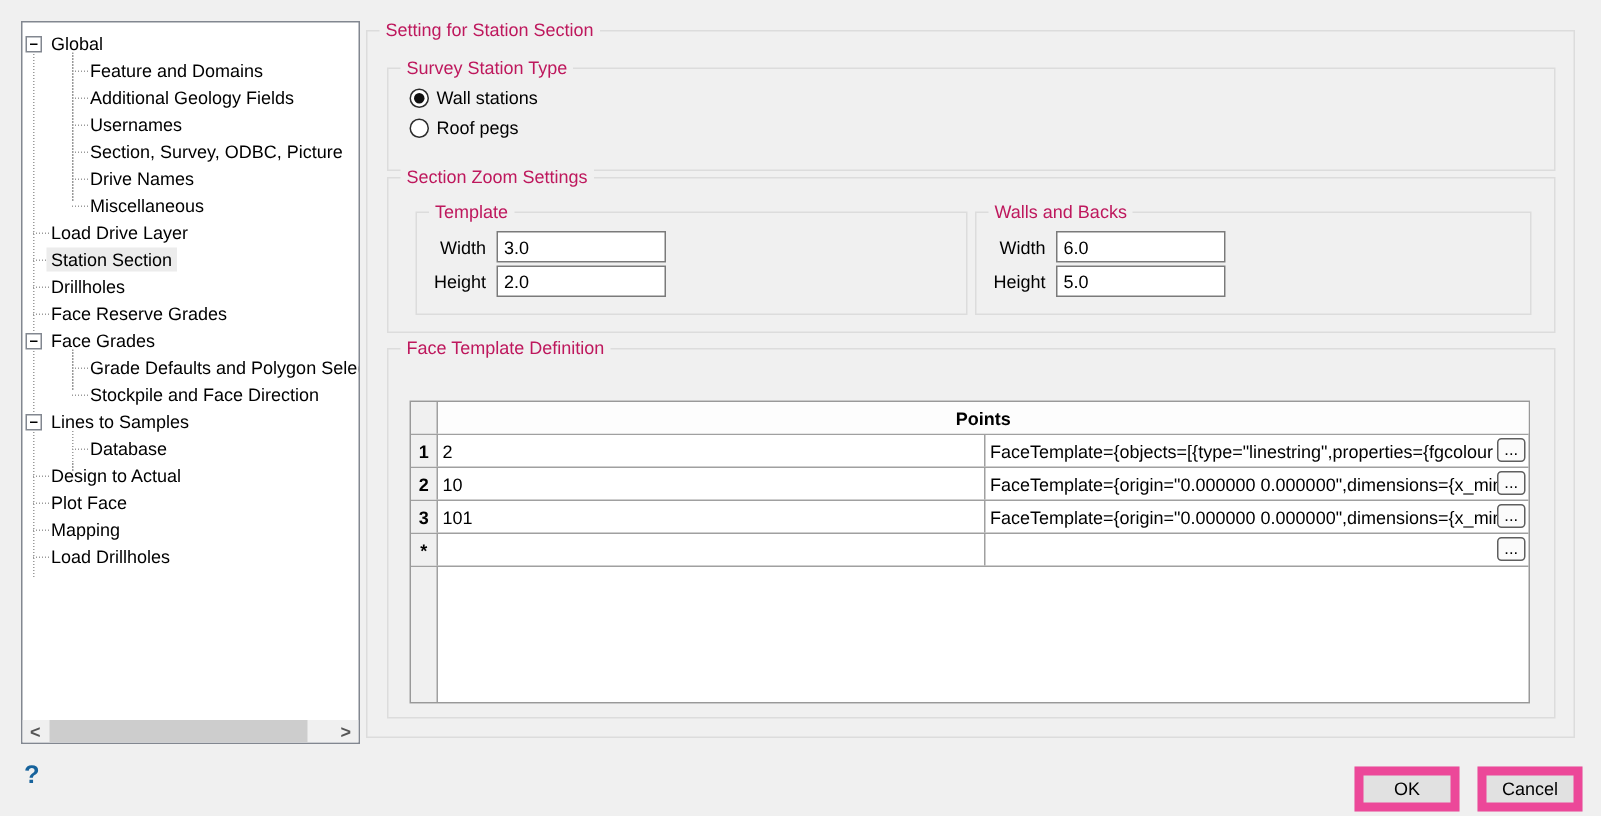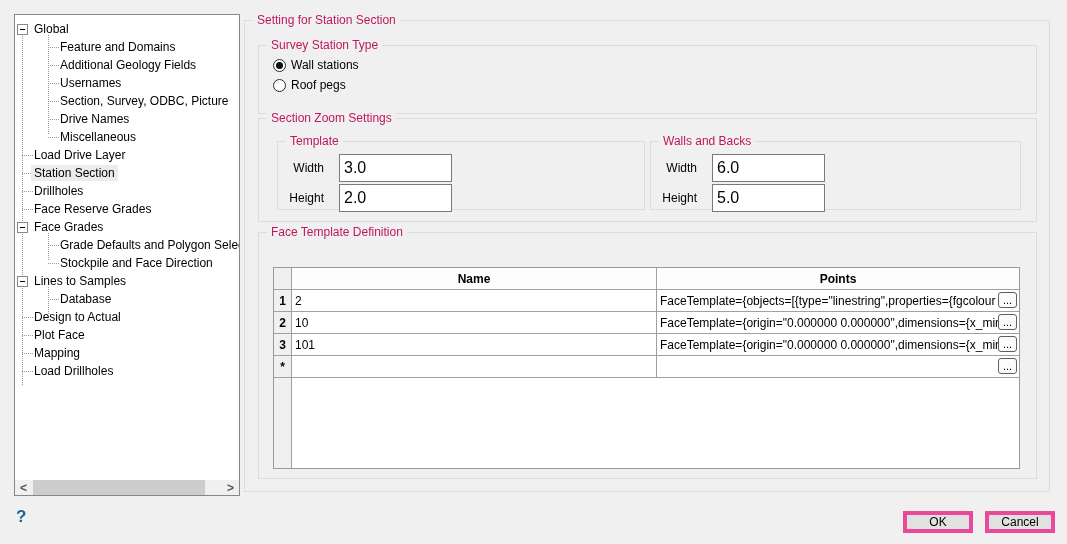--- a/index.html
+++ b/index.html
@@ -52,25 +52,25 @@
   #gbWalls    { left:391px; top:22px; width:371px; height:69px; }
 
   
   .radioRow { position:absolute; left:14px; height:16px; display:flex; align-items:center; }
   .radio { position:relative; width:13px; height:13px; border:1px solid #2b2b2b;
     border-radius:50%; background:#fff; margin-right:5px; flex:0 0 auto; }
   .radio.on::after { content:""; position:absolute; left:2px; top:2px; right:2px; bottom:2px;
     background:#101010; border-radius:50%; }
 
   
-  .sizeRow { display:flex; align-items:center; margin-top:2px;gap:8px; }
+  .sizeRow { display:flex; align-items:center; margin-top:2px; }
   .sizeRow.first { margin-top:12px; }
   .sizeLabel { width:46px; text-align:right; margin-right:7px; }
-  .sizeInput { width:113px; height:28px; border:1px solid #7a7a7a; background:#fff;
-    font-family:"Liberation Sans", sans-serif; font-size:16px; padding:0 4px; }
+  .sizeInput { width:113px; height:21px; border:1px solid #7a7a7a; background:#fff;
+    font-family:"Liberation Sans", sans-serif; font-size:12px; padding:0 4px; }
 
   
   #grid { position:absolute; left:14px; top:34px; width:747px; height:202px;
     background:#fff; border:1px solid #999; }
   #gridStrip { position:absolute; left:0; top:0; bottom:0; width:18px;
     background:#f0f0f0; border-right:1px solid #a0a0a0; }
   .grow { position:relative; display:flex; height:22px; border-bottom:1px solid #a0a0a0; }
   .grow .rowhead { width:18px; flex:0 0 auto; background:#f0f0f0; border-right:1px solid #a0a0a0;
     display:flex; align-items:center; justify-content:center; font-weight:bold; }
   .grow .cName { width:365px; flex:0 0 auto; border-right:1px solid #a0a0a0;
@@ -84,22 +84,22 @@
   .dots {
     position:absolute; right:2px; top:2px; width:19px; height:16px;
     border:1px solid #5f5f5f; border-radius:3px; background:#fbfbfb;
     font-size:11px; line-height:10px; text-align:center; padding:0;
     font-family:"Liberation Sans", sans-serif; cursor:pointer;
   }
 
   
   #helpBtn { position:absolute; left:16px; top:507px; color:#17639c; font-size:17px;
     font-weight:bold; cursor:pointer; }
-  .btn { position:absolute; top:511px; width:70px; height:22px; background:#e1e1e1;
-    border:4px solid #ec4899; font-family:"Liberation Sans", sans-serif; font-size:12px;
+  .btn { position:absolute; top:511px; width:70px; height:30px; background:#e1e1e1;
+    border:6px solid #ec4899; font-family:"Liberation Sans", sans-serif; font-size:12px;
     text-align:center; cursor:pointer; }
   #okBtn { left:903px; }
   #cancelBtn { left:985px; }
 </style>
 </head>
 <body>
 
 <div id="stage">
 
   <div id="treePanel">
@@ -250,21 +250,20 @@
     </div>
 
     <div id="gbFace" class="groupbox">
       <span class="gb-label">Face Template Definition</span>
 
       <div id="grid">
         <div id="gridStrip"></div>
 
         <div class="grow ghead">
           <span class="rowhead"></span>
-          <span class="cName">Name</span>
           <span class="cPoints">Points</span>
         </div>
 
         <div class="grow">
           <span class="rowhead">1</span>
           <span class="cName">2</span>
           <span class="cPoints">
             <span>FaceTemplate={objects=[{type="linestring",properties={fgcolour</span>
             <button class="dots">...</button>
           </span>

